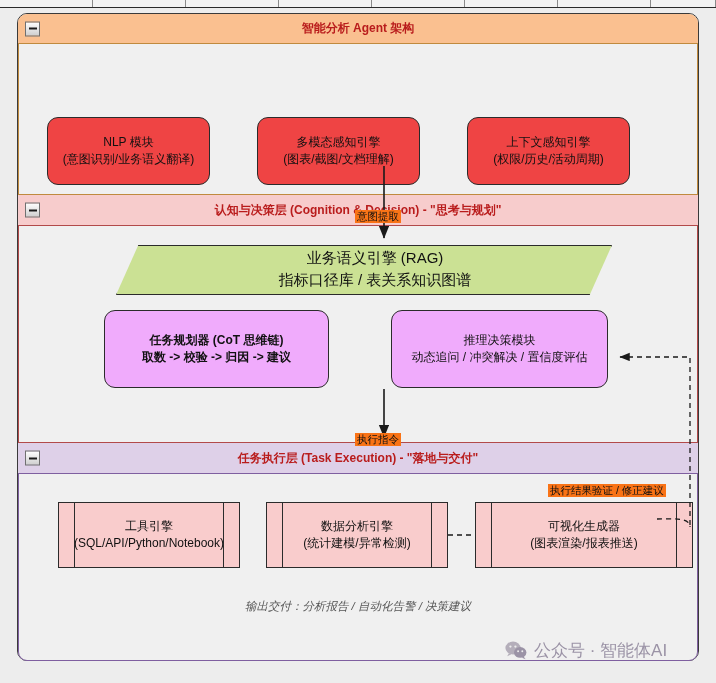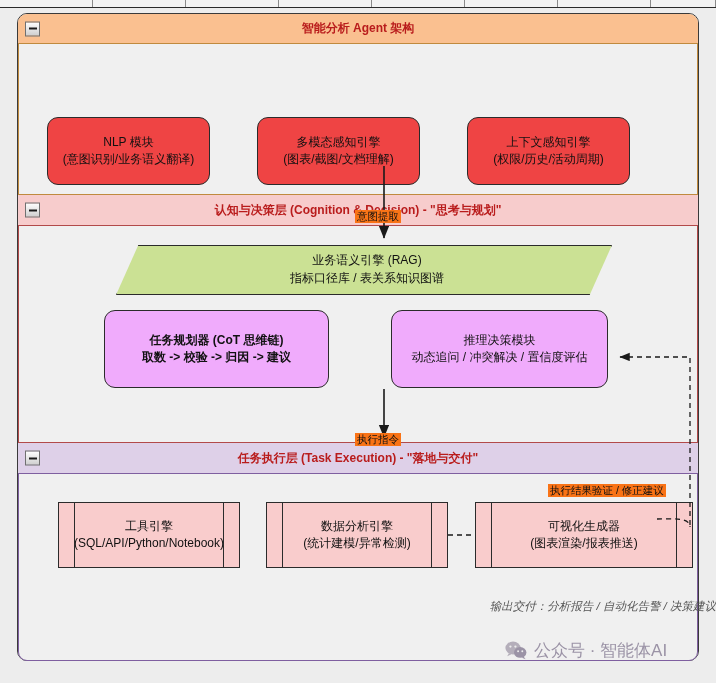--- a/index.html
+++ b/index.html
@@ -61,40 +61,40 @@
 
   
   .para-wrap{position:absolute;}
   .para{
     position:absolute;left:0;top:0;width:100%;height:100%;
     background:#cbe194;border:1.4px solid #2b2b2b;
     -webkit-clip-path:polygon(4.5% 0,100% 0,95.5% 100%,0 100%);
     clip-path:polygon(4.5% 0,100% 0,95.5% 100%,0 100%);
   }
   .para-txt{
-    position:absolute;left:4px;top:0;width:100%;height:100%;
+    position:absolute;left:12px;top:0;width:100%;height:100%;
     display:flex;flex-direction:column;align-items:center;justify-content:center;
-    text-align:center;line-height:1.5;font-size:12px;color:#111;
+    text-align:center;line-height:1.5;font-size:15px;color:#111;
   }
 
   
   .s-box{background:#f9cccc;border:1.4px solid #2b2b2b;}
   .s-box::before,.s-box::after{
     content:"";position:absolute;top:0;bottom:0;width:0;border-left:1.4px solid #2b2b2b;
   }
   .s-box::before{left:15px;}
   .s-box::after{right:15px;}
 
   
   .edge-label{
     position:absolute;background:#f97316;
     font-size:10.5px;color:#111;white-space:nowrap;padding:0 2px;line-height:13px;
   }
   .footer-note{
-    position:absolute;text-align:right;white-space:nowrap;
+    position:absolute;text-align:center;white-space:nowrap;
     font-style:italic;font-size:11.5px;color:#555;
   }
 
   
   #watermark{
     position:absolute;display:flex;align-items:center;gap:7px;
     color:#9b93a6;font-size:17px;white-space:nowrap;
   }
   svg{display:block;}
   #edges{position:absolute;left:0;top:0;width:716px;height:676px;pointer-events:none;}

